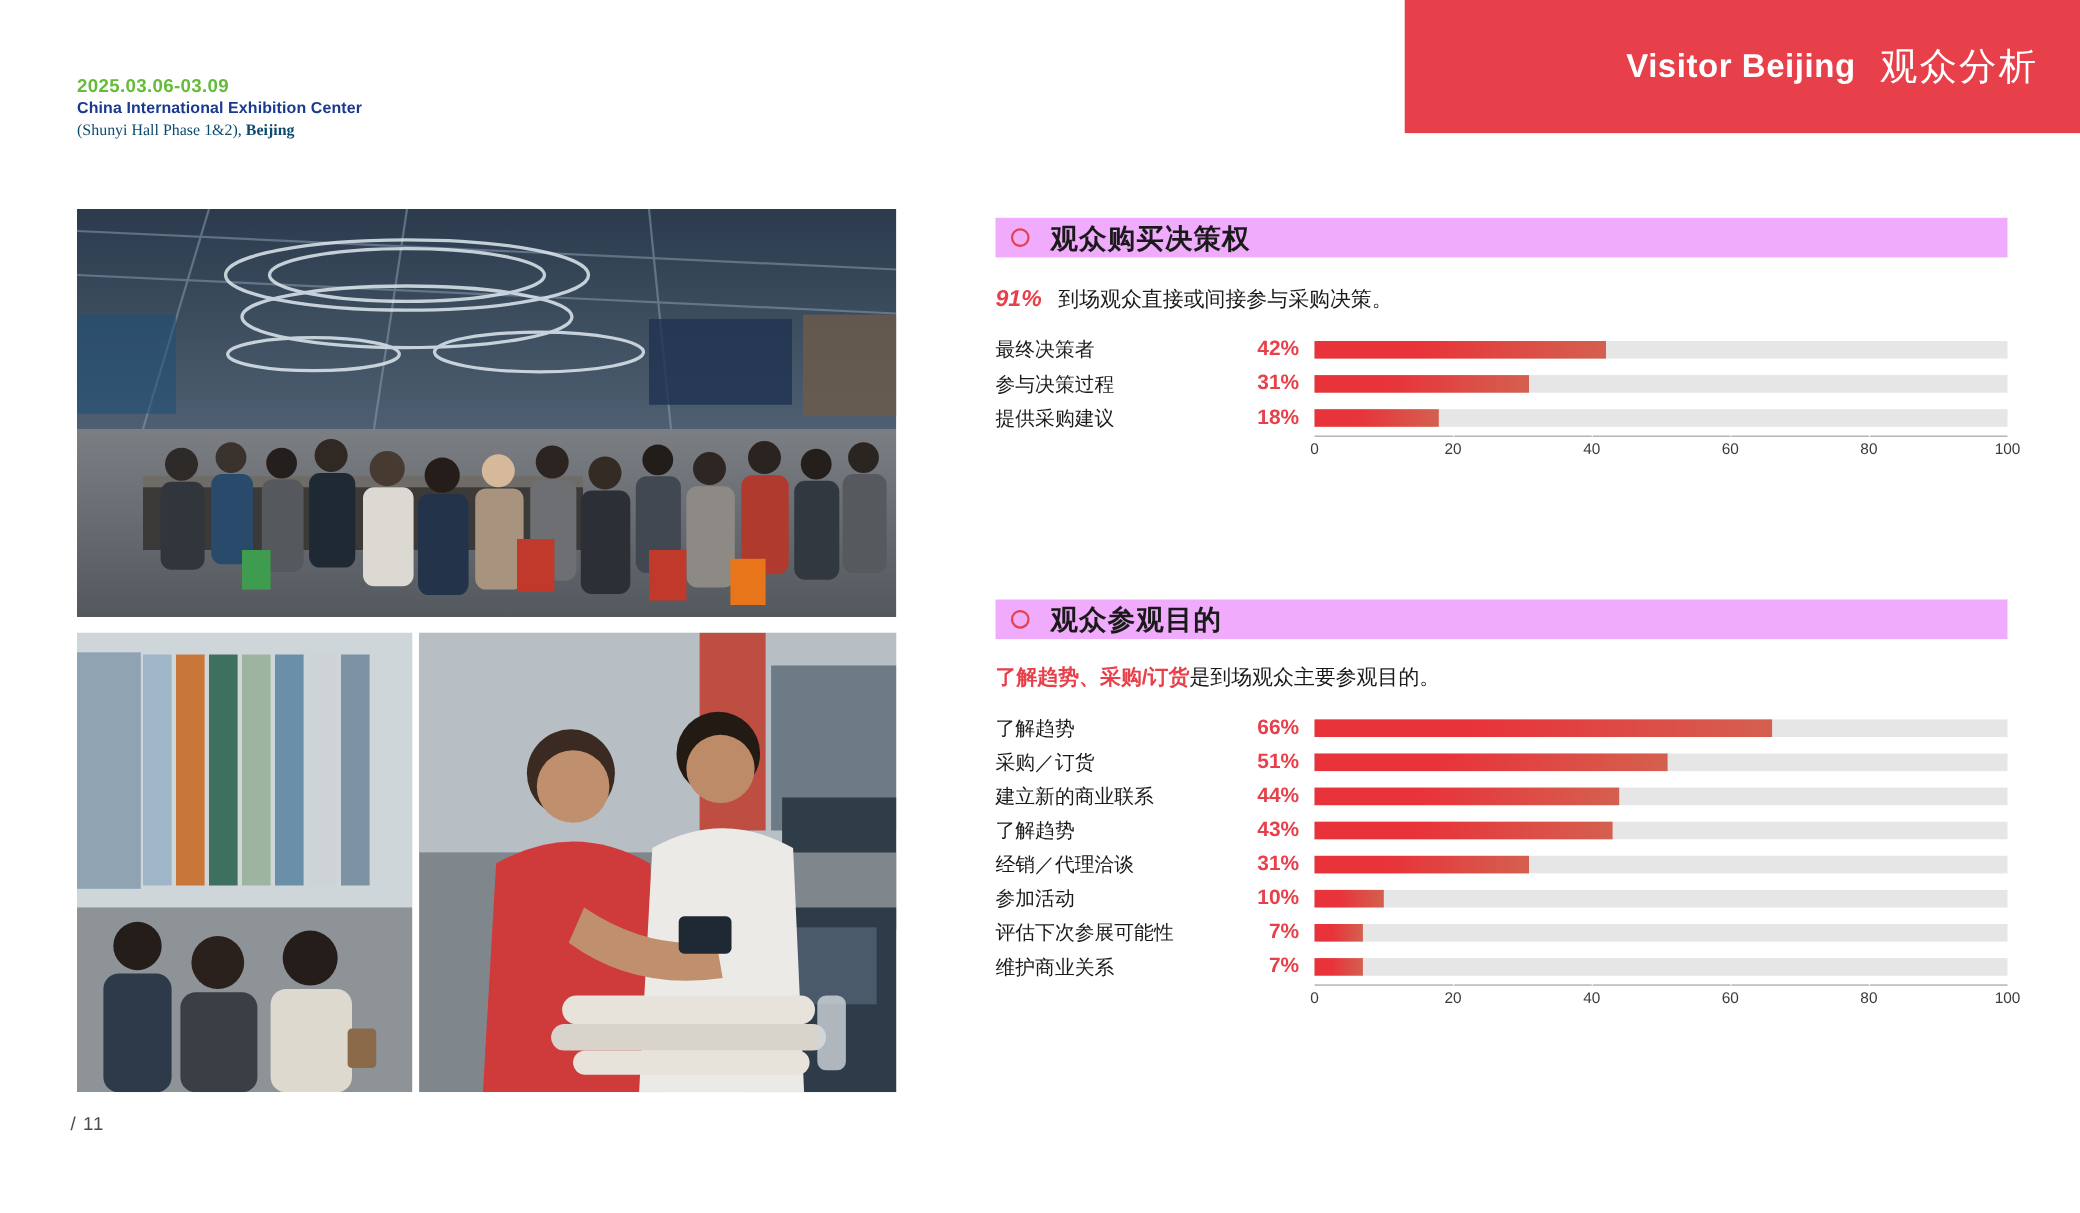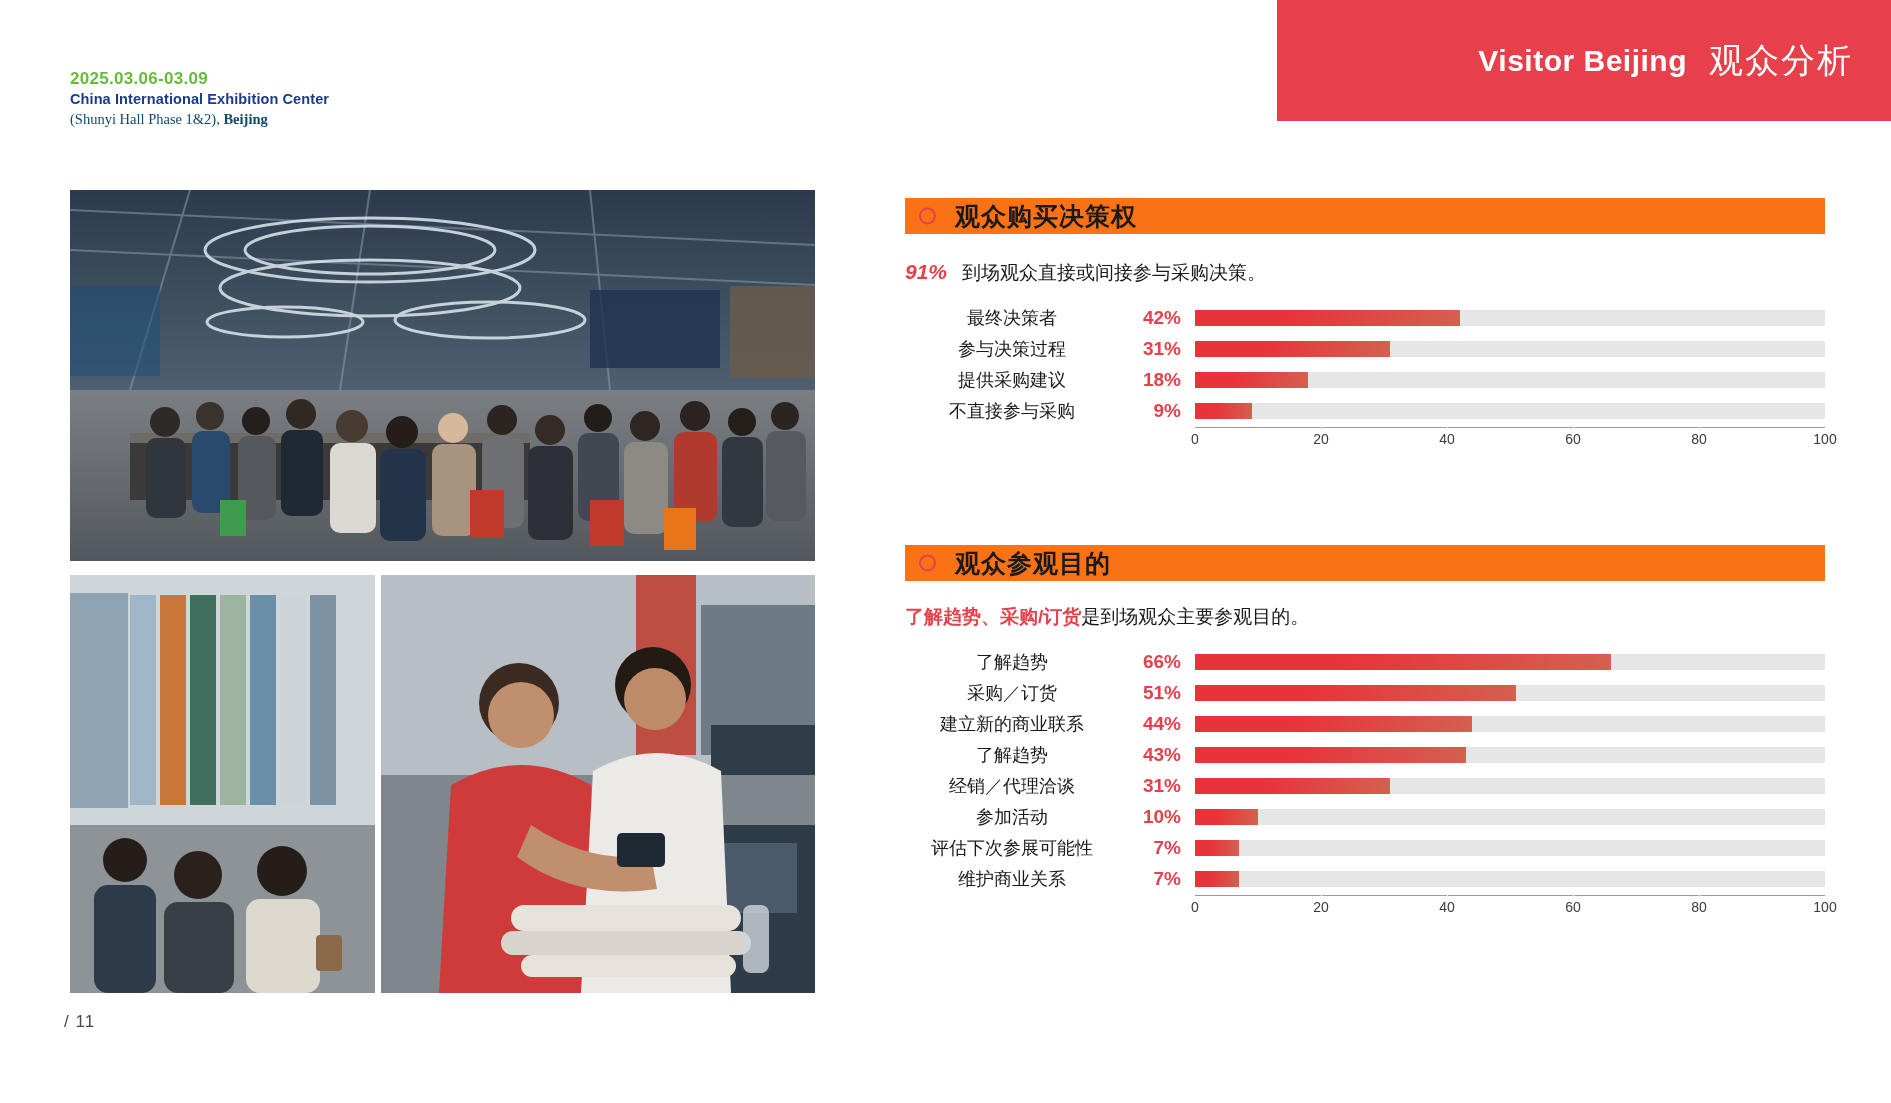--- a/index.html
+++ b/index.html
@@ -109,21 +109,21 @@
   .section {
     position: absolute;
     left: 905px;
     width: 920px;
   }
   .section-1 { top: 198px; }
   .section-2 { top: 545px; }
 
   .section-head {
     height: 36px;
-    background: #f97316;
+    background: #f0abfc;
     display: flex;
     align-items: center;
     position: relative;
   }
   .ring-icon {
     position: absolute;
     left: 14px;
     top: 50%;
     transform: translateY(-50%);
     width: 17px;
@@ -163,21 +163,21 @@
     margin-top: 16px;
     position: relative;
   }
   .chart-row {
     display: flex;
     align-items: center;
     height: 31px;
   }
   .row-label {
     width: 228px;
-    text-align: center;
+    text-align: left;
     font-size: 18px;
     color: #1a1a1a;
     padding-right: 14px;
     box-sizing: border-box;
     white-space: nowrap;
   }
   .row-value {
     width: 62px;
     text-align: right;
     font-size: 19px;
@@ -411,27 +411,20 @@
           <span class="bar" style="width:31%"></span>
         </span>
     </div>
     <div class="chart-row">
       <span class="row-label">提供采购建议</span>
       <span class="row-value">18%</span>
       <span class="track">
           <span class="bar" style="width:18%"></span>
         </span>
     </div>
-    <div class="chart-row">
-      <span class="row-label">不直接参与采购</span>
-      <span class="row-value">9%</span>
-      <span class="track">
-          <span class="bar" style="width:9%"></span>
-        </span>
-    </div>
 
     <div class="axis-line"></div>
     <div class="axis">
       <span class="axis-tick" style="left:0%">0</span>
       <span class="axis-tick" style="left:20%">20</span>
       <span class="axis-tick" style="left:40%">40</span>
       <span class="axis-tick" style="left:60%">60</span>
       <span class="axis-tick" style="left:80%">80</span>
       <span class="axis-tick" style="left:100%">100</span>
     </div>

